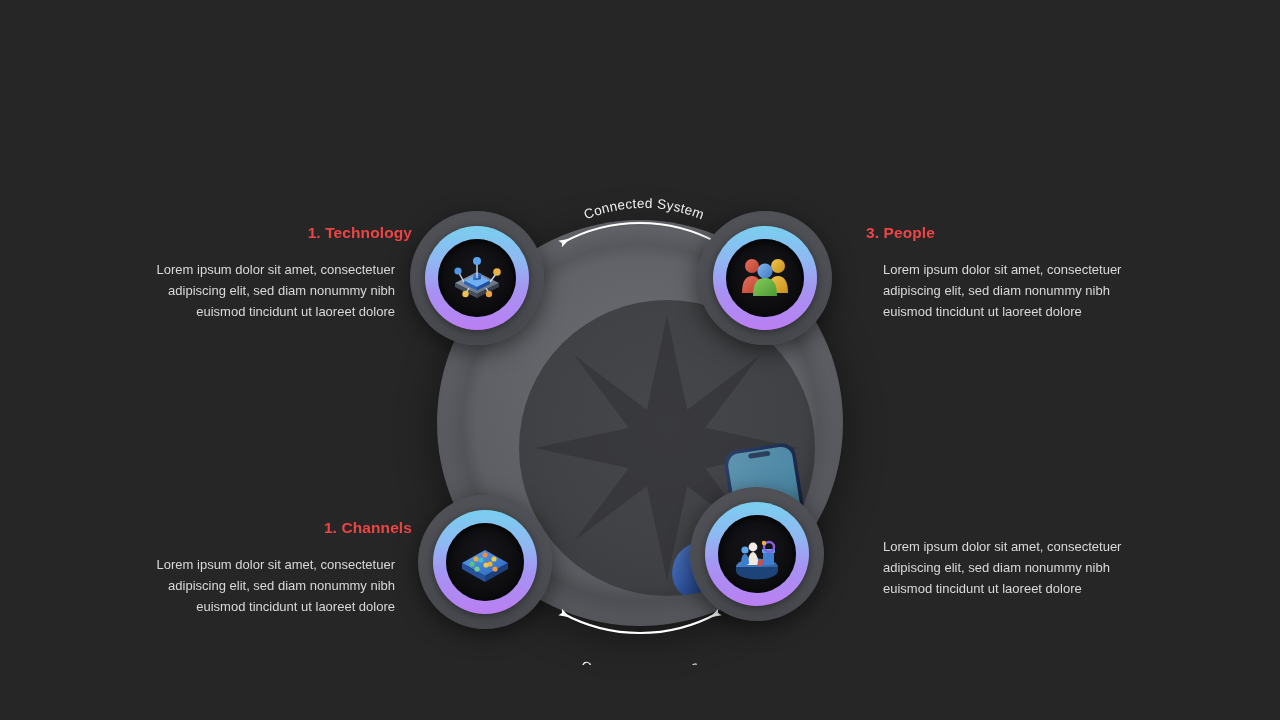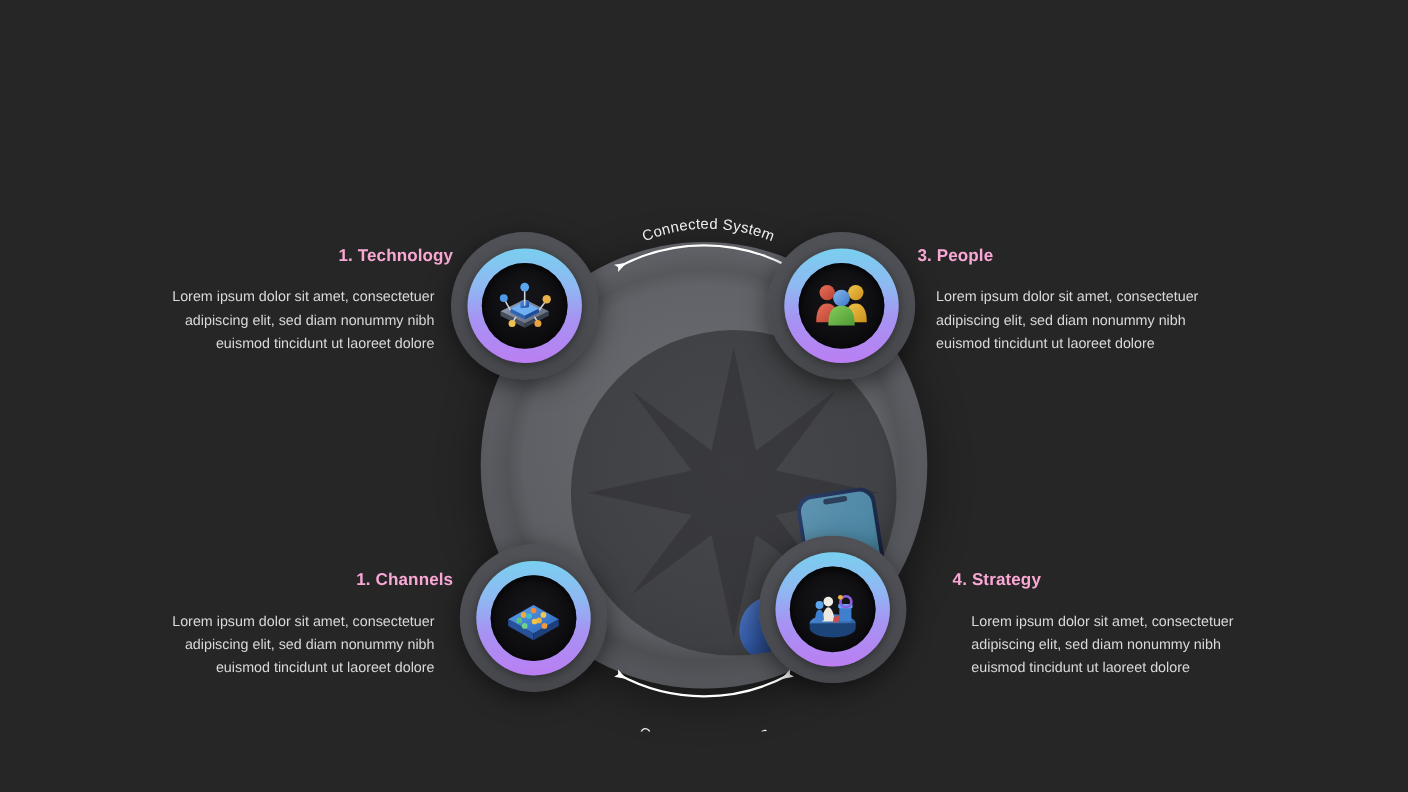--- a/index.html
+++ b/index.html
@@ -76,31 +76,31 @@
   
   .arc{position:absolute;left:0;top:0;width:460px;height:470px;pointer-events:none;}
   .arc text{
     fill:#f0f0f0;font-family:"Liberation Sans","DejaVu Sans",sans-serif;
     font-size:13.5px;letter-spacing:.3px;
   }
 
   
   .block{position:absolute;width:286px;}
   .block h3{
-    margin:0 0 9px 0;font-size:15.5px;font-weight:700;color:#f9a8d4;letter-spacing:.1px;
+    margin:0 0 9px 0;font-size:15.5px;font-weight:700;color:#ef4444;letter-spacing:.1px;
   }
   .block p{
     margin:17px;font-size:13px;line-height:21px;color:#d9d9d9;font-weight:400;
   }
   .block.right-al{text-align:right;}
   .block.left-al{text-align:left;}
 
   .b1{left:126px;top:224px;}
   .b2{left:126px;top:519px;}
-  .b3{left:834px;top:224px;}
+  .b3{left:866px;top:224px;}
   .b4{left:866px;top:519px;}
 </style>
 </head>
 <body>
 
 <div id="slide">
 
 
   <div class="block right-al b1">
     <h3>1. Technology</h3>
@@ -111,21 +111,20 @@
     <h3>1. Channels</h3>
     <p>Lorem ipsum dolor sit amet, consectetuer adipiscing elit, sed diam nonummy nibh euismod tincidunt ut laoreet dolore</p>
   </div>
 
   <div class="block left-al b3">
     <h3>3. People</h3>
     <p>Lorem ipsum dolor sit amet, consectetuer adipiscing elit, sed diam nonummy nibh euismod tincidunt ut laoreet dolore</p>
   </div>
 
   <div class="block left-al b4">
-    <h3>4. Strategy</h3>
     <p>Lorem ipsum dolor sit amet, consectetuer adipiscing elit, sed diam nonummy nibh euismod tincidunt ut laoreet dolore</p>
   </div>
 
   <div class="diagram">
 
     <div class="outer-ring">
 
       <div class="inner-circle">
         <svg class="burst" width="300" height="300" viewBox="0 0 300 300">
           <g fill="#303134">

